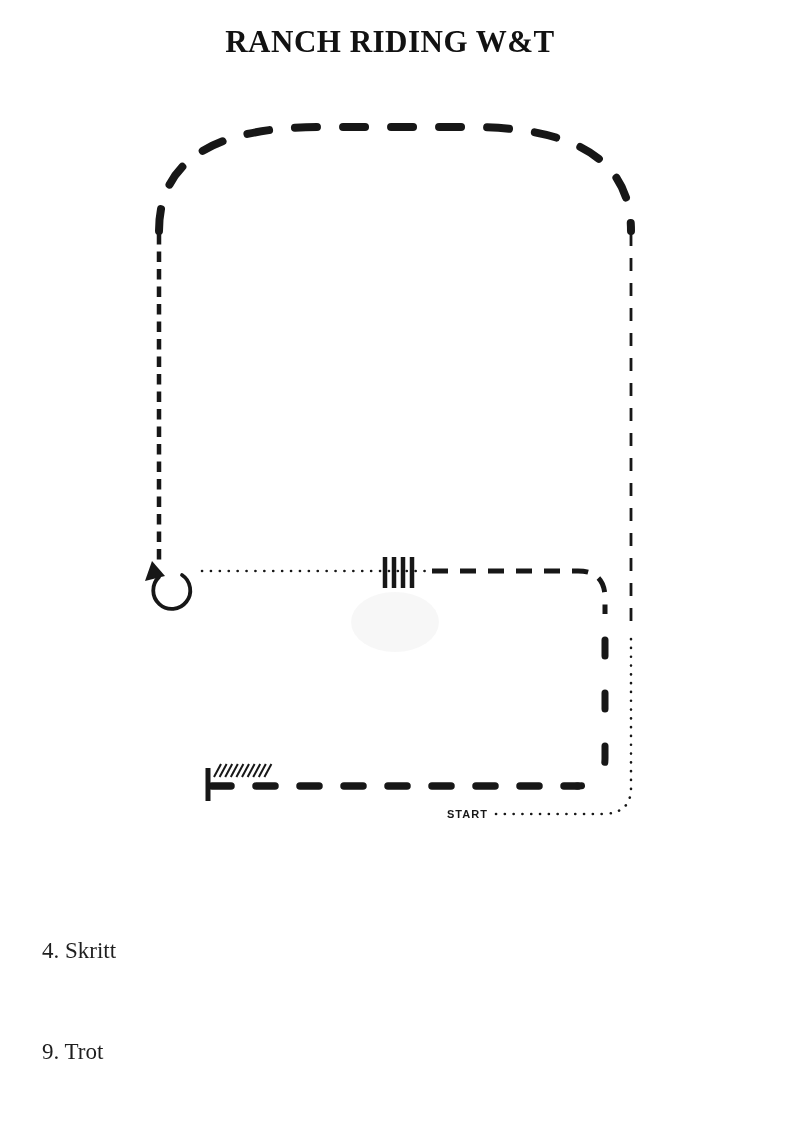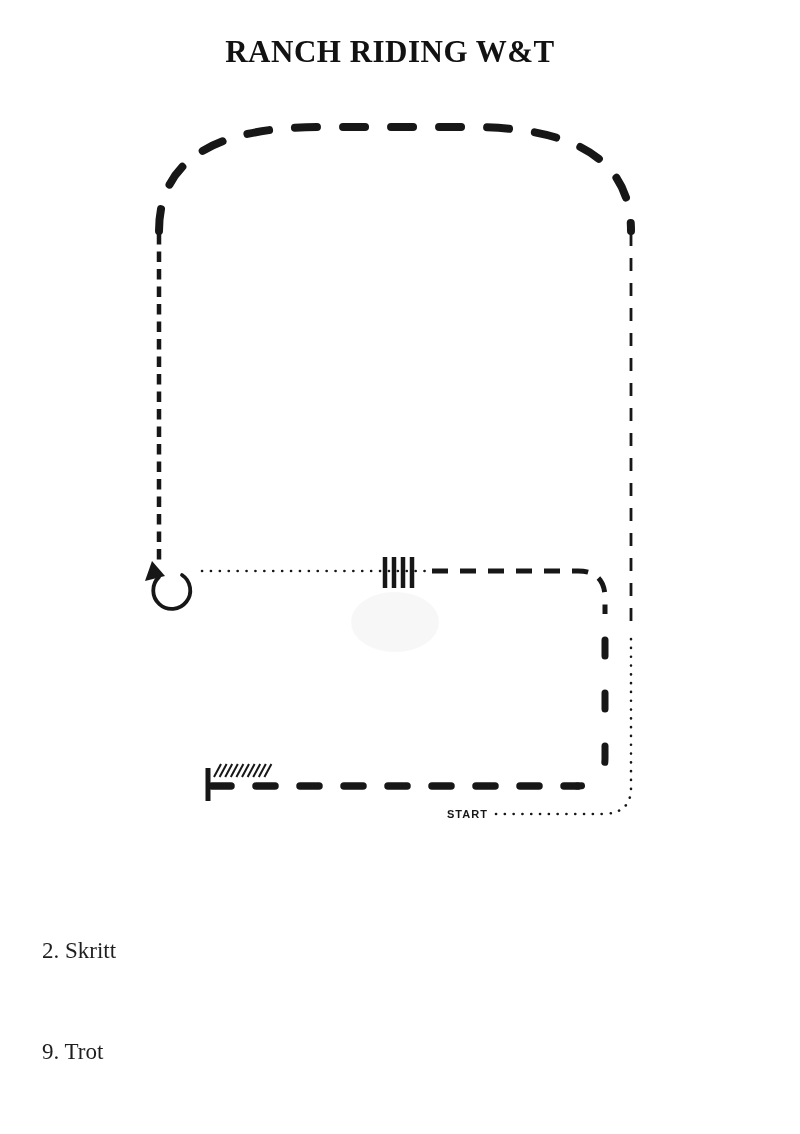--- a/index.html
+++ b/index.html
@@ -11,21 +11,20 @@
     overflow: hidden;
   }
   .page-title {
     position: absolute;
     top: 24px; left: 0; width: 780px;
     text-align: center;
     font-size: 31px;
     font-weight: bold;
     letter-spacing: 0.5px;
     color: #121212;
-    margin-top: 10px;
   }
   svg.pattern {
     position: absolute;
     top: 0; left: 0;
   }
   .start-label {
     font-family: "Liberation Sans", "DejaVu Sans", sans-serif;
     font-size: 11px;
     font-weight: bold;
     letter-spacing: 1px;
@@ -89,20 +88,20 @@
     <path d="M 247.6 777 L 254.6 764"></path>
     <path d="M 253.2 777 L 260.2 764"></path>
     <path d="M 258.8 777 L 265.8 764"></path>
     <path d="M 264.4 777 L 271.4 764"></path>
   </g>
 
   <text x="447" y="818" class="start-label">START</text>
 </svg>
 
 <div class="instructions">
-  <div class="instruction-item">2. Skritt</div>
+  <div class="instruction-item">4. Skritt</div>
   <div class="instruction-item">9. Trot</div>
   
   
   
   
   
 </div>
 
 </body></html>

